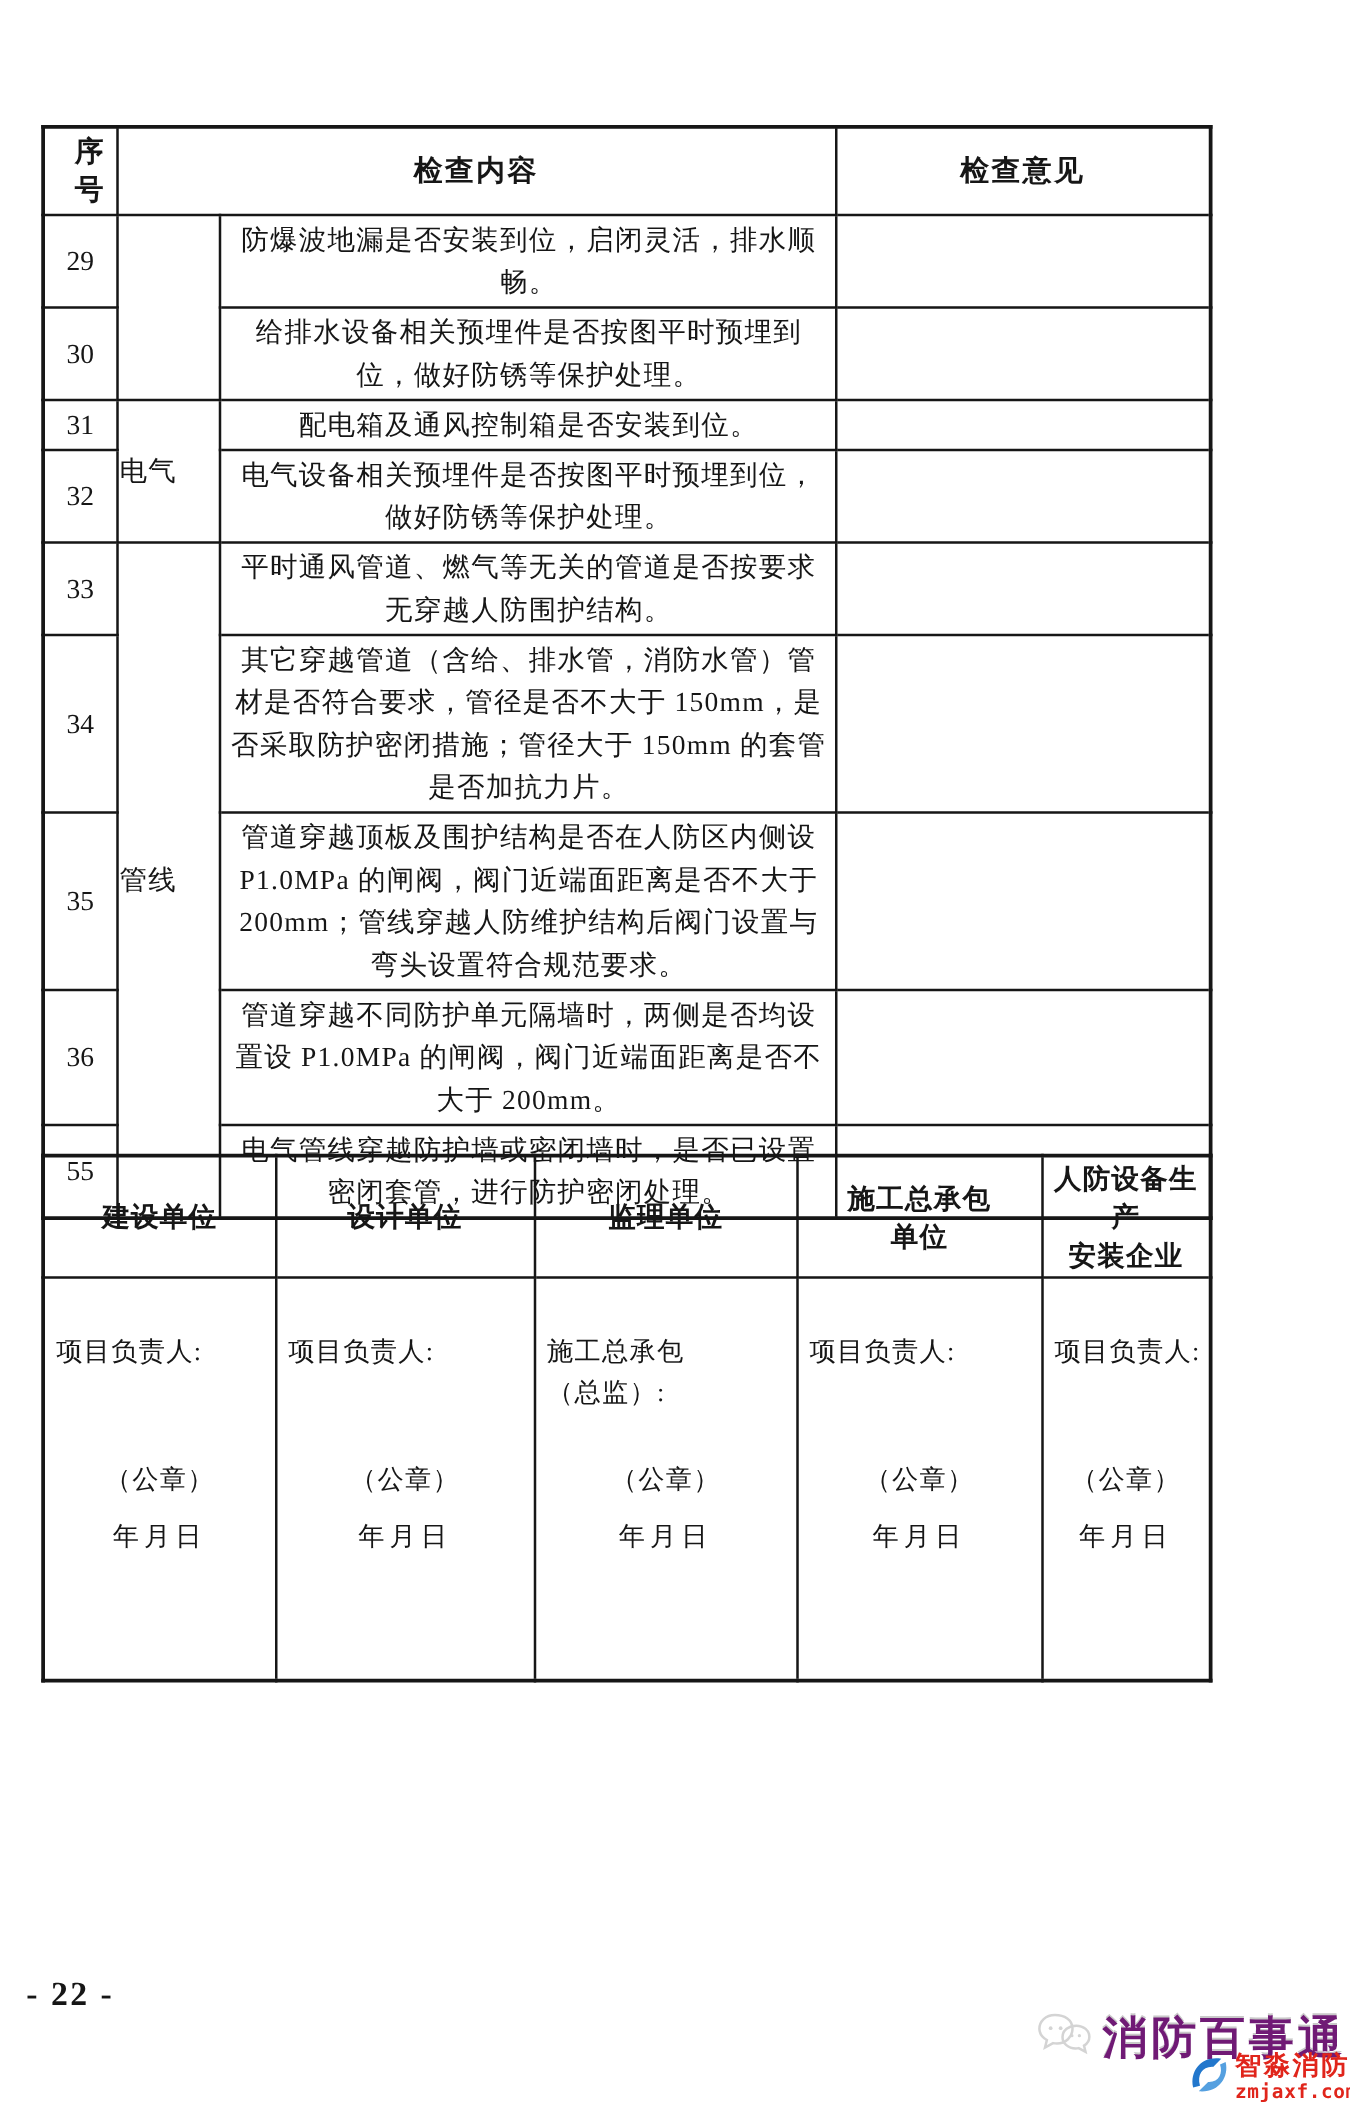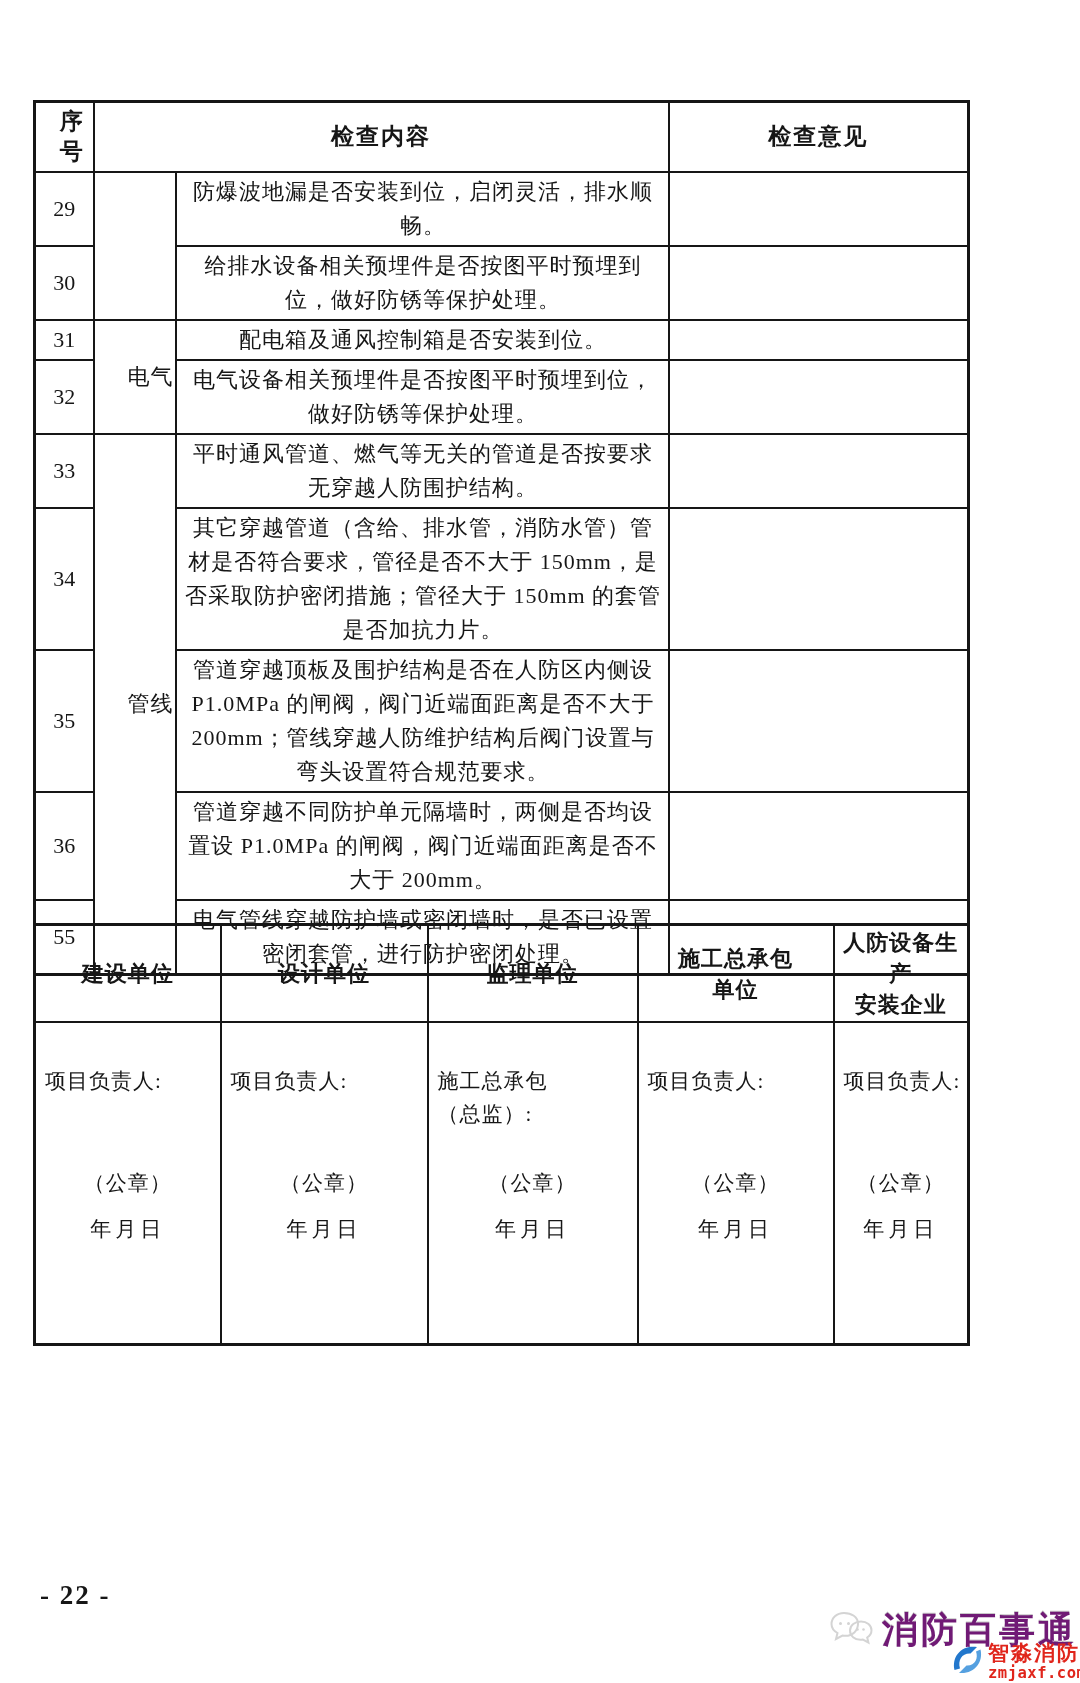--- a/index.html
+++ b/index.html
@@ -9,38 +9,38 @@
     overflow:hidden;
   }
   table { border-collapse:collapse; table-layout:fixed; }
 
   
   .main-table { position:absolute; left:33px; top:100px; width:934px; border:3px solid #161616; }
   .main-table td { border:2px solid #161616; vertical-align:middle; overflow:hidden; }
   .hdr { text-align:center; font-weight:bold; font-size:23px; letter-spacing:2px; }
   .hdr-index span { display:inline-block; width:28px; line-height:30px; word-break:break-all;margin-left:16px; }
   .no-cell { text-align:center; font-size:22px; }
-  .cat-cell { text-align:right; font-size:22px; letter-spacing:1px; }
+  .cat-cell { text-align:left; font-size:22px; letter-spacing:1px; }
   .content-cell {
     text-align:center; vertical-align:top; padding:2px 6px 2px 8px;
     font-size:22px; line-height:34px; letter-spacing:1px;
   }
 
   
   .sig-table { position:absolute; left:33px; top:923px; width:934px; border:3px solid #161616; }
   .sig-table td { border:2px solid #161616; }
   .sig-unit { text-align:center; font-weight:bold; font-size:22px; line-height:31px; letter-spacing:1px; }
   .sig-body { position:relative; height:318px; vertical-align:top; }
   .sig-leader { position:absolute; top:42px; left:9px; right:4px; font-size:21px; line-height:33px; letter-spacing:1px; }
   .sig-seal  { position:absolute; top:146px; left:0; width:100%; text-align:center; font-size:21px; letter-spacing:1px; }
   .sig-date  { position:absolute; top:192px; left:0; width:100%; text-align:center; font-size:21px; letter-spacing:4px; }
 
   
   .footnote { position:absolute; left:37px; top:1334px; font-size:22px; letter-spacing:0.5px; white-space:nowrap; }
-  .page-number { position:absolute; left:40px; top:1580px; font-size:27px; font-weight:bold; letter-spacing:2px; }
+  .page-number { position:absolute; left:21px; top:1580px; font-size:27px; font-weight:bold; letter-spacing:2px; }
 
   
   .wm-badge { position:absolute; left:830px; top:1606px; display:flex; align-items:center; gap:6px; }
   .wm-text { font-size:36px; font-weight:bold; color:#701a75; letter-spacing:3px;
              text-shadow:0 1px 0 #ffffff, 0 -1px 0 #c9c9c9; white-space:nowrap; }
   .zm-logo { position:absolute; left:950px; top:1641px; display:flex; align-items:center; gap:4px; }
   .zm-texts { display:flex; flex-direction:column; line-height:1; }
   .zm-name { font-family:"Liberation Sans","DejaVu Sans",sans-serif; font-weight:bold; font-size:21px; letter-spacing:2px; }
   .zm-domain { font-family:"DejaVu Sans Mono",monospace; font-weight:bold; font-size:15.5px; margin-top:3px; letter-spacing:0.5px; }
 </style>

